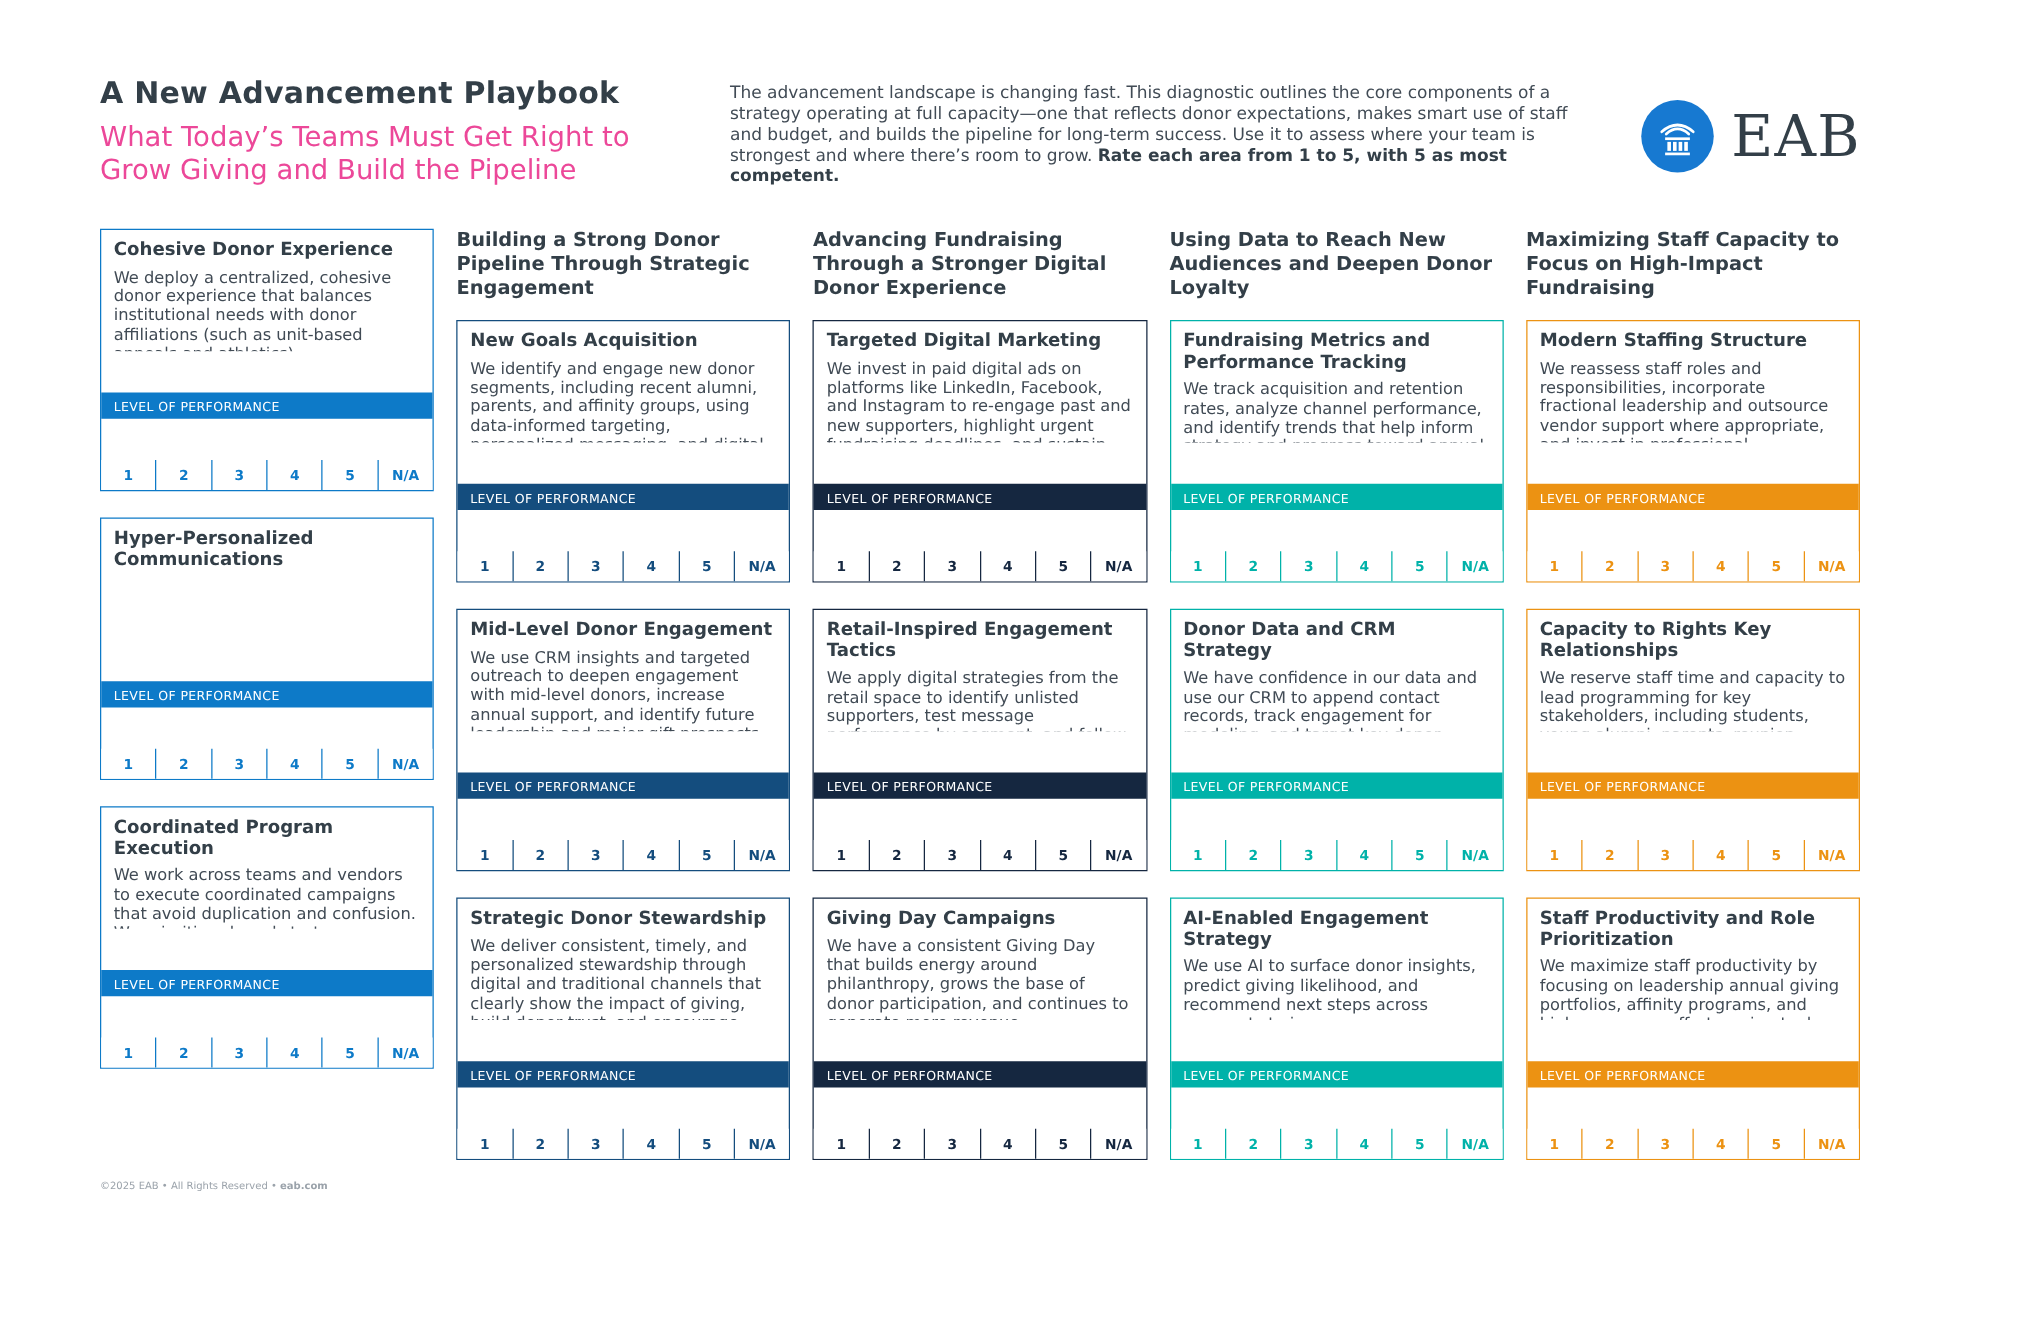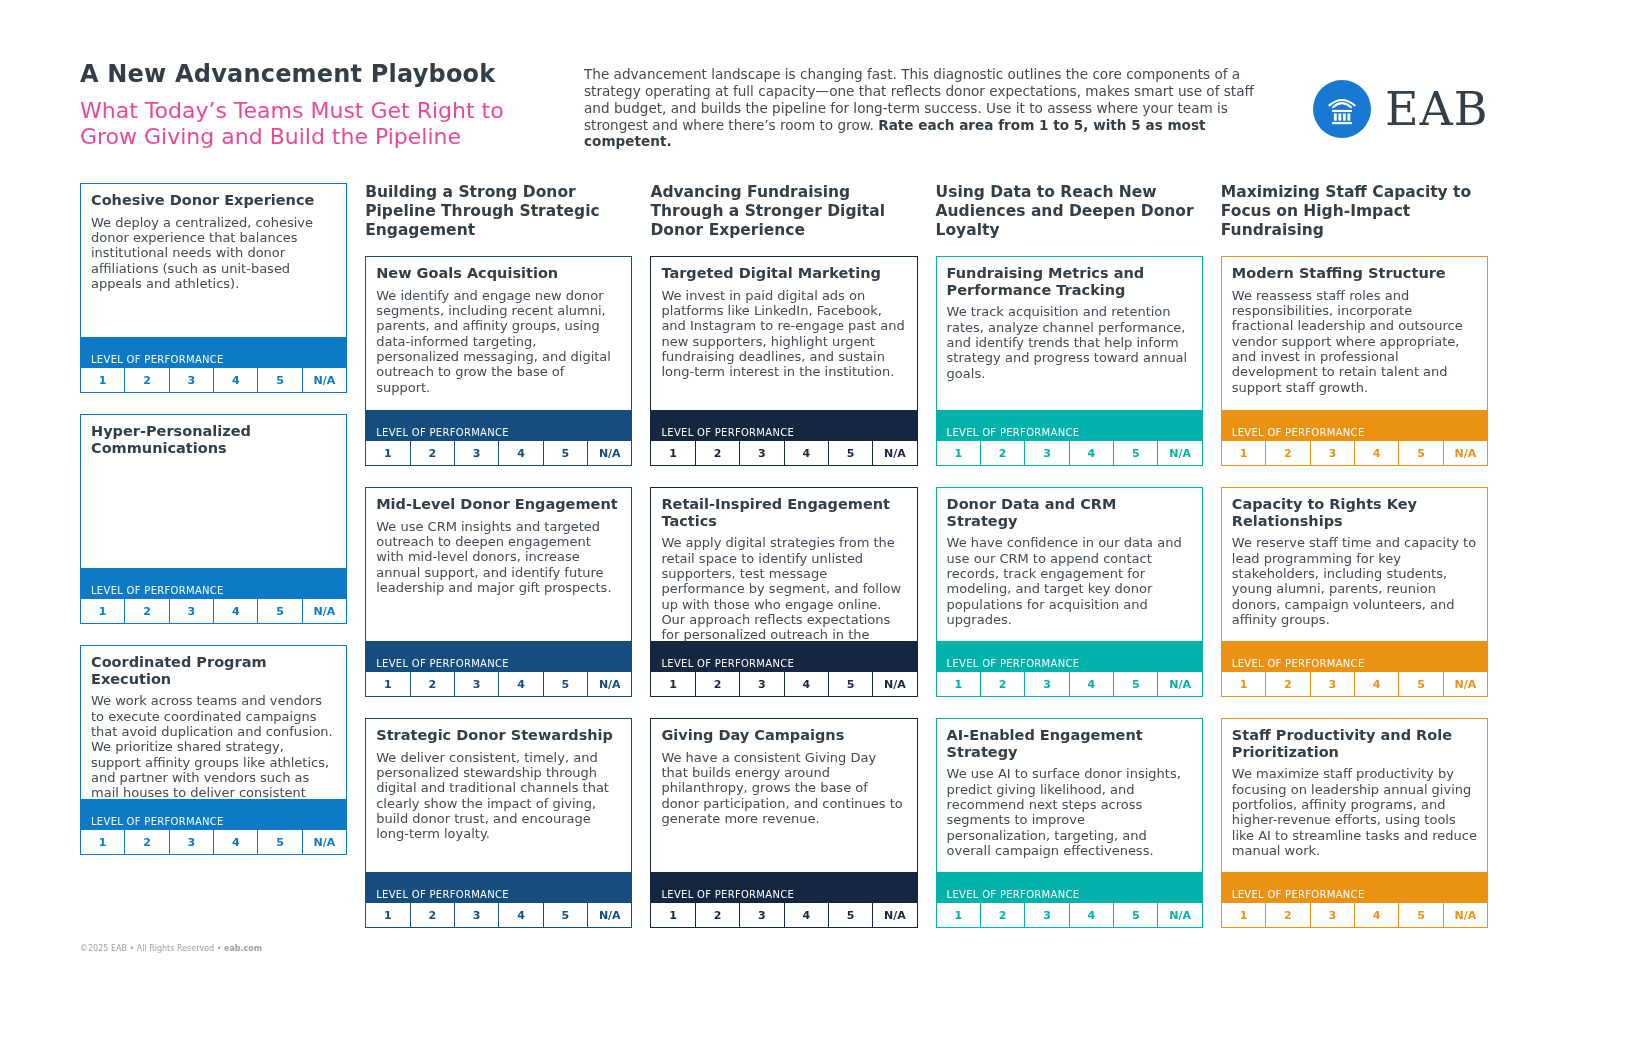--- a/index.html
+++ b/index.html
@@ -15,28 +15,28 @@
   .intro{position:absolute;left:584px;top:66px;width:684px;font-size:13.6px;line-height:1.24;color:#414B55;}
   .intro .bold{font-weight:bold;color:#333F48;}
   .logo{position:absolute;left:1313px;top:80px;display:flex;align-items:center;text-align:center;}
   .logo-circle{width:58px;height:58px;border-radius:50%;background:#1779D1;display:flex;align-items:center;justify-content:center;}
   .logo-wordmark{font-family:"DejaVu Serif","Liberation Serif",serif;font-size:46px;color:#333F48;margin-left:14px;letter-spacing:1px;}
   
   .grid{position:absolute;left:80px;top:183px;width:1408px;display:grid;grid-template-columns:repeat(5,1fr);column-gap:18px;}
   .col-header{height:73px;font-size:15.5px;font-weight:bold;color:#333F48;line-height:1.22;}
   .card{
     height:210px;margin-bottom:21px;border:1.5px solid var(--accent,#0D7AC8);
-    display:flex;flex-direction:column;background:#fff;box-sizing:border-box;
+    display:flex;flex-direction:column;background:#fff;box-sizing:border-box;gap:33px;
   }
   .card-body{flex:1;padding:8px 10px 4px 10px;overflow:hidden;}
   .card-title{font-size:14.5px;font-weight:bold;color:#333F48;margin:0 0 6px 0;line-height:1.15;}
   .card-text{font-size:13px;color:#414B55;margin:0;line-height:1.18;}
   .perf-bar{
     background:var(--accent,#0D7AC8);color:#ffffff;font-size:10px;font-weight:normal;
-    padding:18px 0 3px 10px;letter-spacing:.3px;line-height:1;
+    padding:8px 0 3px 10px;letter-spacing:.3px;line-height:1;
   }
   .rating-row{display:flex;height:24px;background:#fff;}
   .rating-cell{
     flex:1;display:flex;align-items:center;justify-content:center;
     font-size:11px;font-weight:bold;color:var(--accent,#0D7AC8);
     border-left:1.5px solid var(--accent,#0D7AC8);cursor:pointer;
   }
   .rating-cell:first-child{border-left:none;}
   
   .footer{position:absolute;left:80px;top:944px;font-size:8px;color:#9AA2AA;}

